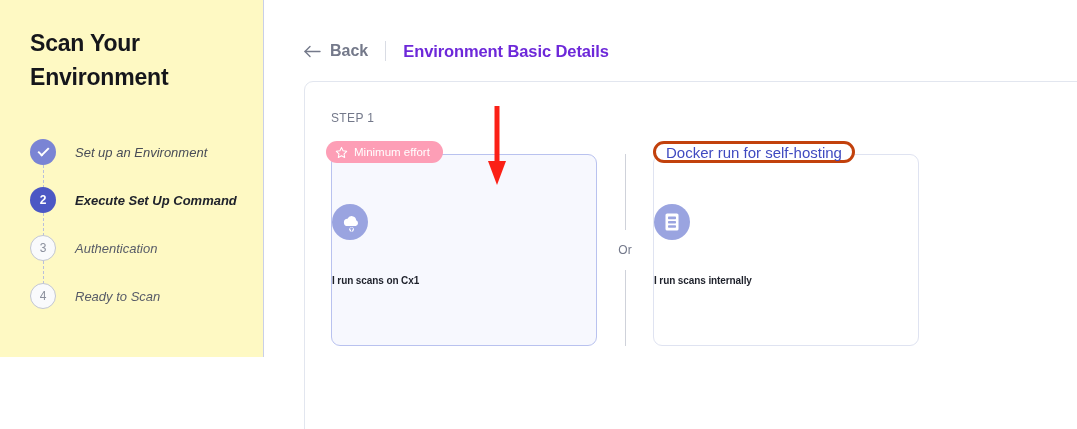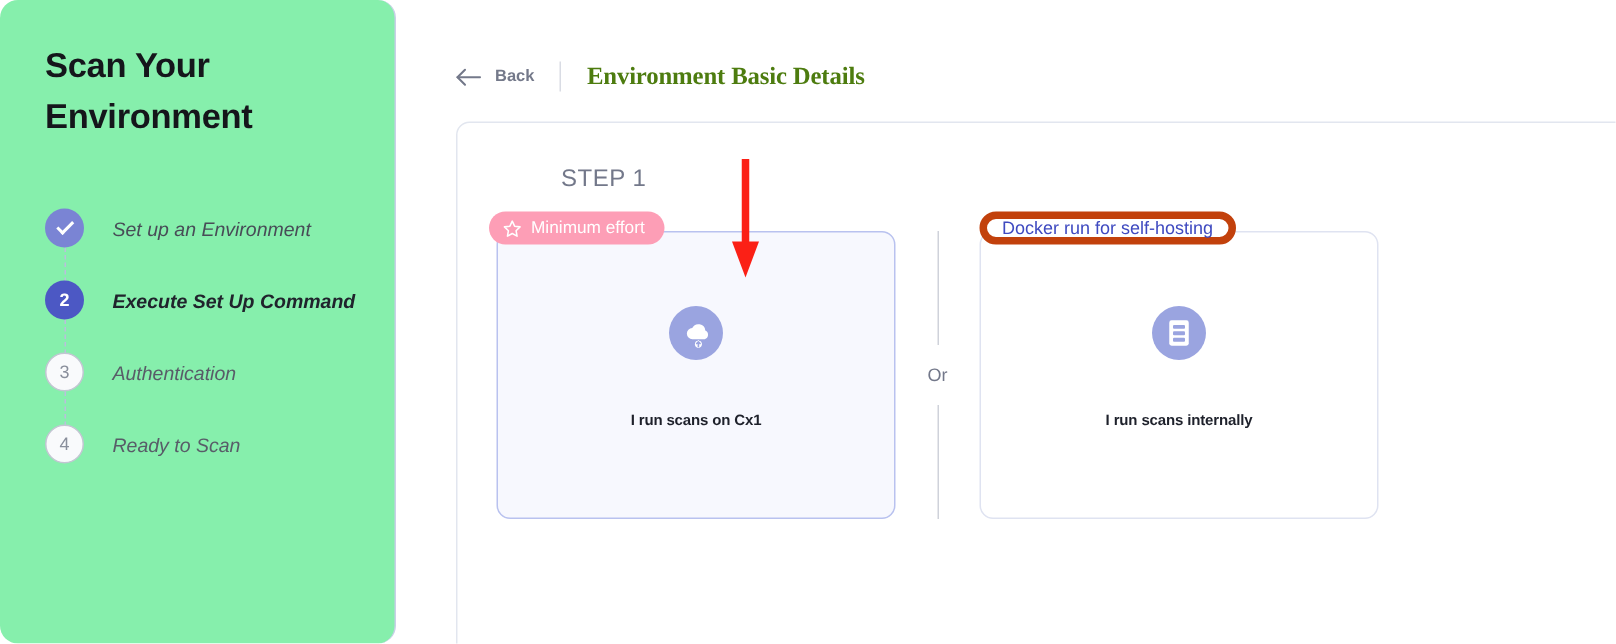--- a/index.html
+++ b/index.html
@@ -6,26 +6,25 @@
   html, body {
     width: 1077px; height: 429px;
     background: #ffffff;
     font-family: "Liberation Sans", sans-serif;
     overflow: hidden;
   }
   .app { position: relative; width: 1077px; height: 429px; display: flex; }
 
   
   .sidebar {
-    width: 264px; height: 429px;
-    background: #86efac;
+    width: 264px; height: 357px;
+    background: #fef9c3;
     border-right: 1px solid #c9cfe8;
     position: relative;
     flex: 0 0 264px;
-    border-radius: 12px;
   }
   .sidebar-title {
     position: absolute;
     left: 30px; top: 26px;
     width: 190px;
     font-size: 23px;
     font-weight: bold;
     line-height: 34px;
     color: #15161b;
     letter-spacing: -0.2px;
@@ -97,66 +96,64 @@
     display: flex; align-items: center;
     height: 26px;
   }
   .back-btn {
     display: flex; align-items: center;
     gap: 9px;
     cursor: pointer;
   }
   .arrow-left { display: block; }
   .back-text {
-    font-size: 11px; font-weight: bold; color: #74798a;
+    font-size: 16px; font-weight: bold; color: #74798a;
   }
   .topbar-sep {
     width: 1px; height: 20px;
     background: #d9dce4;
     margin: 0 17px;
   }
   .page-title {
     font-size: 16.5px;
     font-weight: bold;
-    color: #4d7c0f;
+    color: #6d28d9;
     letter-spacing: -0.1px;
-    font-family: Liberation Serif, serif;
   }
 
   .panel {
     position: absolute;
     left: 40px; top: 81px;
     width: 820px; height: 360px;
     background: #ffffff;
     border: 1px solid #e2e6ef;
     border-radius: 9px;
   }
   .step-kicker {
     position: absolute;
     left: 26px; top: 29px;
-    font-size: 16px;
+    font-size: 12px;
     color: #73788a;
     letter-spacing: 0.35px;
-    margin-left: 43px;
   }
 
   .options {
     position: absolute;
     left: 26px; top: 72px;
     display: flex;
     align-items: stretch;
   }
   .card {
     position: relative;
     width: 266px;
     height: 192px;
     border-radius: 9px;
     display: flex;
     flex-direction: column;
-    align-items: center;
+    align-items: flex-start;
     justify-content: center;
     cursor: pointer;
     gap: 20px;
   }
   .card.selected {
     background: #f7f8fe;
     border: 1px solid #b9c2ef;
   }
   .card.plain {
     background: #ffffff;
@@ -198,24 +195,24 @@
     left: -6px;
     background: #fd9eb6;
     color: #ffffff;
     padding: 0 13px 0 9px;
     gap: 6px;
     font-size: 11.5px;
   }
   .badge-outline {
     left: -1px;
     background: #ffffff;
-    border: 5px solid #c2410c;
+    border: 3px solid #c2410c;
     color: #3f4ac0;
     padding: 0 10px;
-    font-size: 12px;
+    font-size: 15px;
   }
 
   .or-divider {
     width: 56px;
     height: 192px;
     position: relative;
     display: flex;
     align-items: center;
     justify-content: center;
     flex: 0 0 56px;

